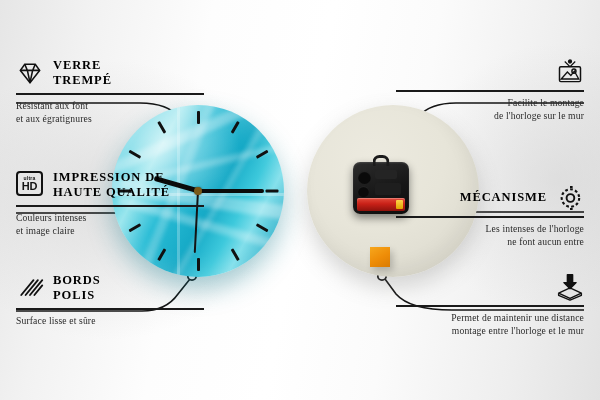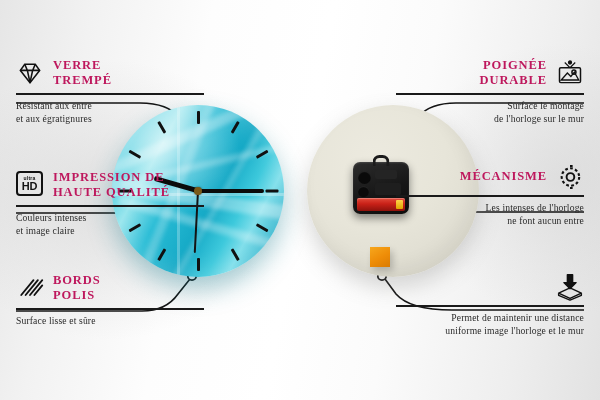--- a/index.html
+++ b/index.html
@@ -86,21 +86,21 @@
   .cap { position:absolute; left:50%; top:50%; width:8px; height:8px; margin:-4px 0 0 -4px; border-radius:50%; background:#7a5a18; box-shadow:0 0 2px rgba(0,0,0,.6); }
 
   
   .feat { position:absolute; width:188px; }
   .feat.left  { text-align:left; }
   .feat.right { text-align:right; }
   .feat-head { display:flex; align-items:center; gap:9px; }
   .feat.right .feat-head { justify-content:flex-end; }
   .feat-title {
     font-family:"Liberation Serif", serif; font-weight:bold;
-    font-size:12.5px; letter-spacing:.9px; color:#be185d; line-height:1.22;
+    font-size:12.5px; letter-spacing:.9px; color:#000000; line-height:1.22;
     text-transform:uppercase;
   }
   .rule { height:2px; background:#1a1a1a; margin:4px 0 4px; width:100%; }
   .feat-desc { font-size:9.6px; color:#2a2a2a; line-height:1.36; letter-spacing:.15px; }
   .ico { flex:0 0 auto; width:28px; height:28px; color:#111; }
   .ico svg { display:block; width:28px; height:28px; }
 
   .hdbox {
     width:27px; height:25px; border:2.2px solid #111; border-radius:4px;
     display:flex; flex-direction:column; align-items:center; justify-content:center; line-height:1;
@@ -183,21 +183,21 @@
           <path d="M5 13 L10 6 L22 6 L27 13 L16 27 Z"></path>
           <path d="M5 13 L27 13 M10 6 L13 13 L16 27 M22 6 L19 13 L16 27"></path>
         </svg>
       </span>
       <span class="feat-title">
         <span>VERRE</span><br><span>TREMPÉ</span>
       </span>
     </div>
     <div class="rule"></div>
     <div class="feat-desc">
-      <span>Résistant aux entre</span><br><span>et aux égratignures</span>
+      <span>Résistant aux font</span><br><span>et aux égratignures</span>
     </div>
   </div>
 
   <div class="feat left" style="left:16px; top:170px;">
     <div class="feat-head">
       <span class="ico">
         <span class="hdbox">
           <span class="u">ultra</span>
           <span class="h">HD</span>
         </span>
@@ -227,40 +227,37 @@
       </span>
     </div>
     <div class="rule"></div>
     <div class="feat-desc">
       <span>Surface lisse et sûre</span>
     </div>
   </div>
 
   <div class="feat right" style="right:16px; top:58px;">
     <div class="feat-head">
-      <span class="feat-title">
-        <span>POIGNÉE</span><br><span>DURABLE</span>
-      </span>
       <span class="ico">
         <svg viewBox="0 0 32 32" fill="none" stroke="currentColor" stroke-width="1.7">
           <rect x="4" y="10" width="24" height="17" rx="1.5"></rect>
           <path d="M16 10 L10 4 M16 10 L22 4" stroke-width="1.3"></path>
           <circle cx="16" cy="4" r="1.6" fill="currentColor"></circle>
           <path d="M6 24 L13 16 L17 20 L21 15 L26 24 Z" stroke-width="1.5"></path>
           <circle cx="20.5" cy="15" r="2.3"></circle>
         </svg>
       </span>
     </div>
     <div class="rule"></div>
     <div class="feat-desc">
-      <span>Surface le montage</span><br><span>de l'horloge sur le mur</span>
-    </div>
-  </div>
-
-  <div class="feat right" style="right:16px; top:163px;">
+      <span>Facilite le montage</span><br><span>de l'horloge sur le mur</span>
+    </div>
+  </div>
+
+  <div class="feat right" style="right:16px; top:184px;">
     <div class="feat-head">
       <span class="feat-title">
         <span>MÉCANISME</span><br>
       </span>
       <span class="ico">
         <svg viewBox="0 0 32 32" fill="none" stroke="currentColor" stroke-width="2.4">
           <path d="M16 3.5 L19 3.5 M16 28.5 L19 28.5"></path>
           <circle cx="16.5" cy="16" r="10" stroke-dasharray="3.2 2.6"></circle>
           <circle cx="16.5" cy="16" r="4.4" stroke-width="2.2"></circle>
         </svg>
@@ -277,17 +274,17 @@
       <span class="ico">
         <svg viewBox="0 0 32 32" fill="none" stroke="currentColor" stroke-width="1.6" stroke-linejoin="round">
           <path d="M13 2 L19 2 L19 11 L23 11 L16 18 L9 11 L13 11 Z" fill="currentColor"></path>
           <path d="M16 17 L29 23 L16 29 L3 23 Z"></path>
           <path d="M3 23 L3 25.5 L16 31 L29 25.5 L29 23"></path>
         </svg>
       </span>
     </div>
     <div class="rule"></div>
     <div class="feat-desc">
-      <span>Permet de maintenir une distance</span><br><span>uniforme image l'horloge et le mur</span>
+      <span>Permet de maintenir une distance</span><br><span>montage entre l'horloge et le mur</span>
     </div>
   </div>
 
 </div>
 
 </body></html>

